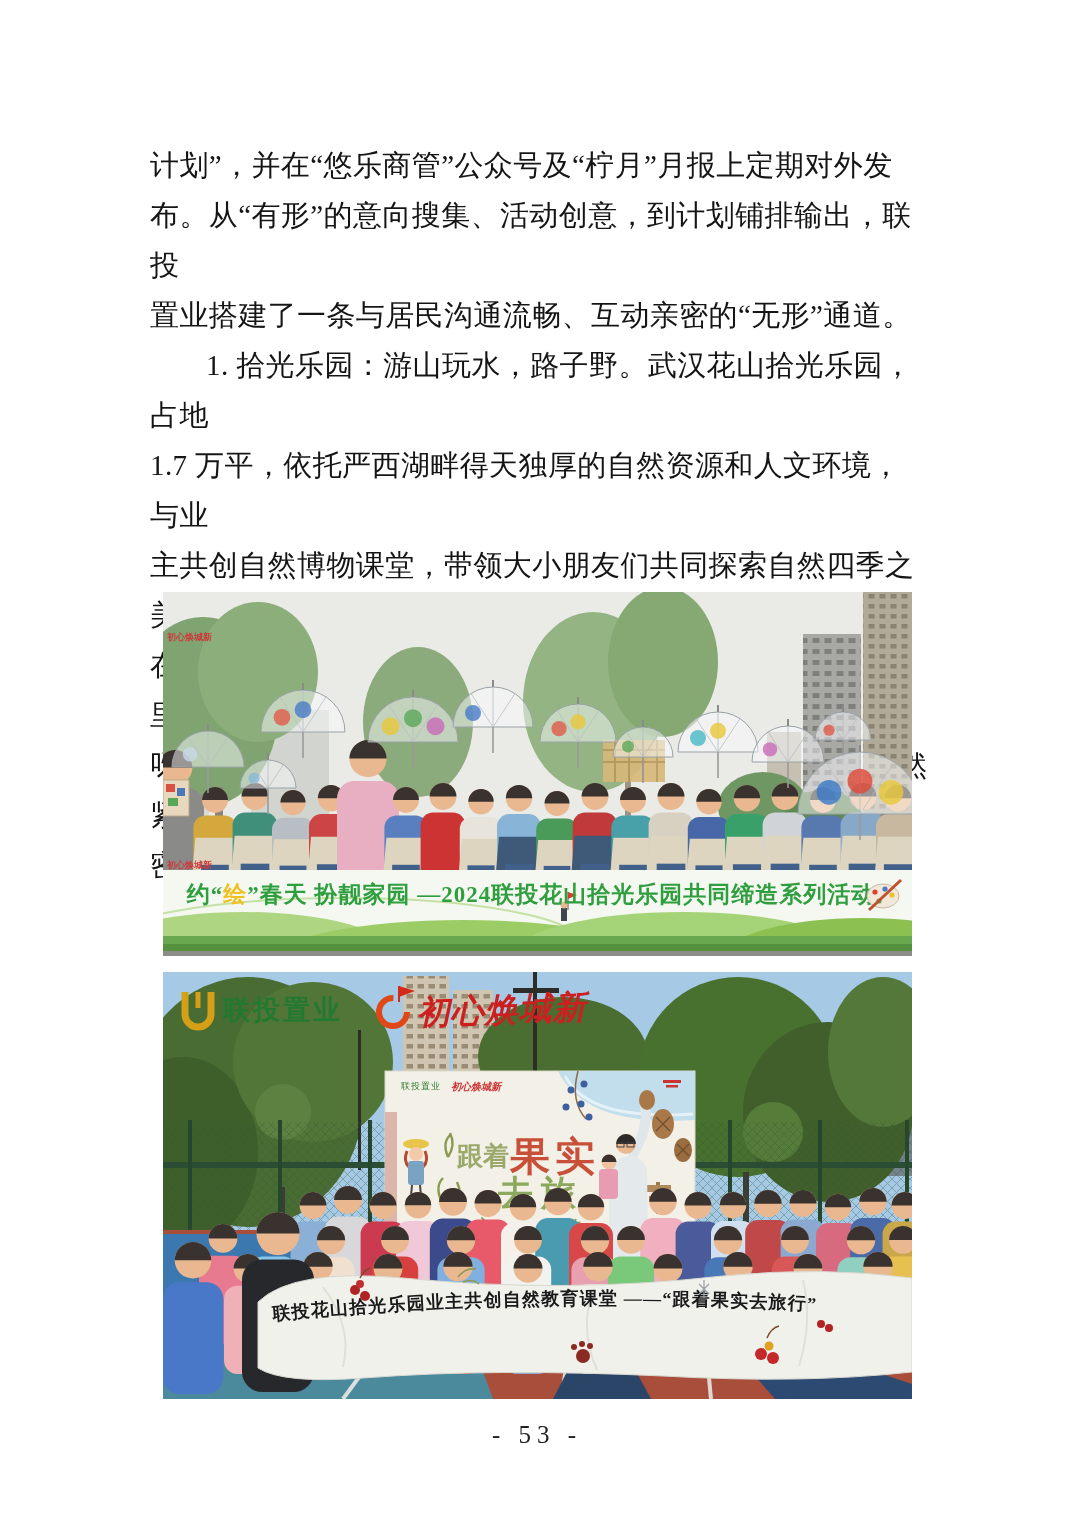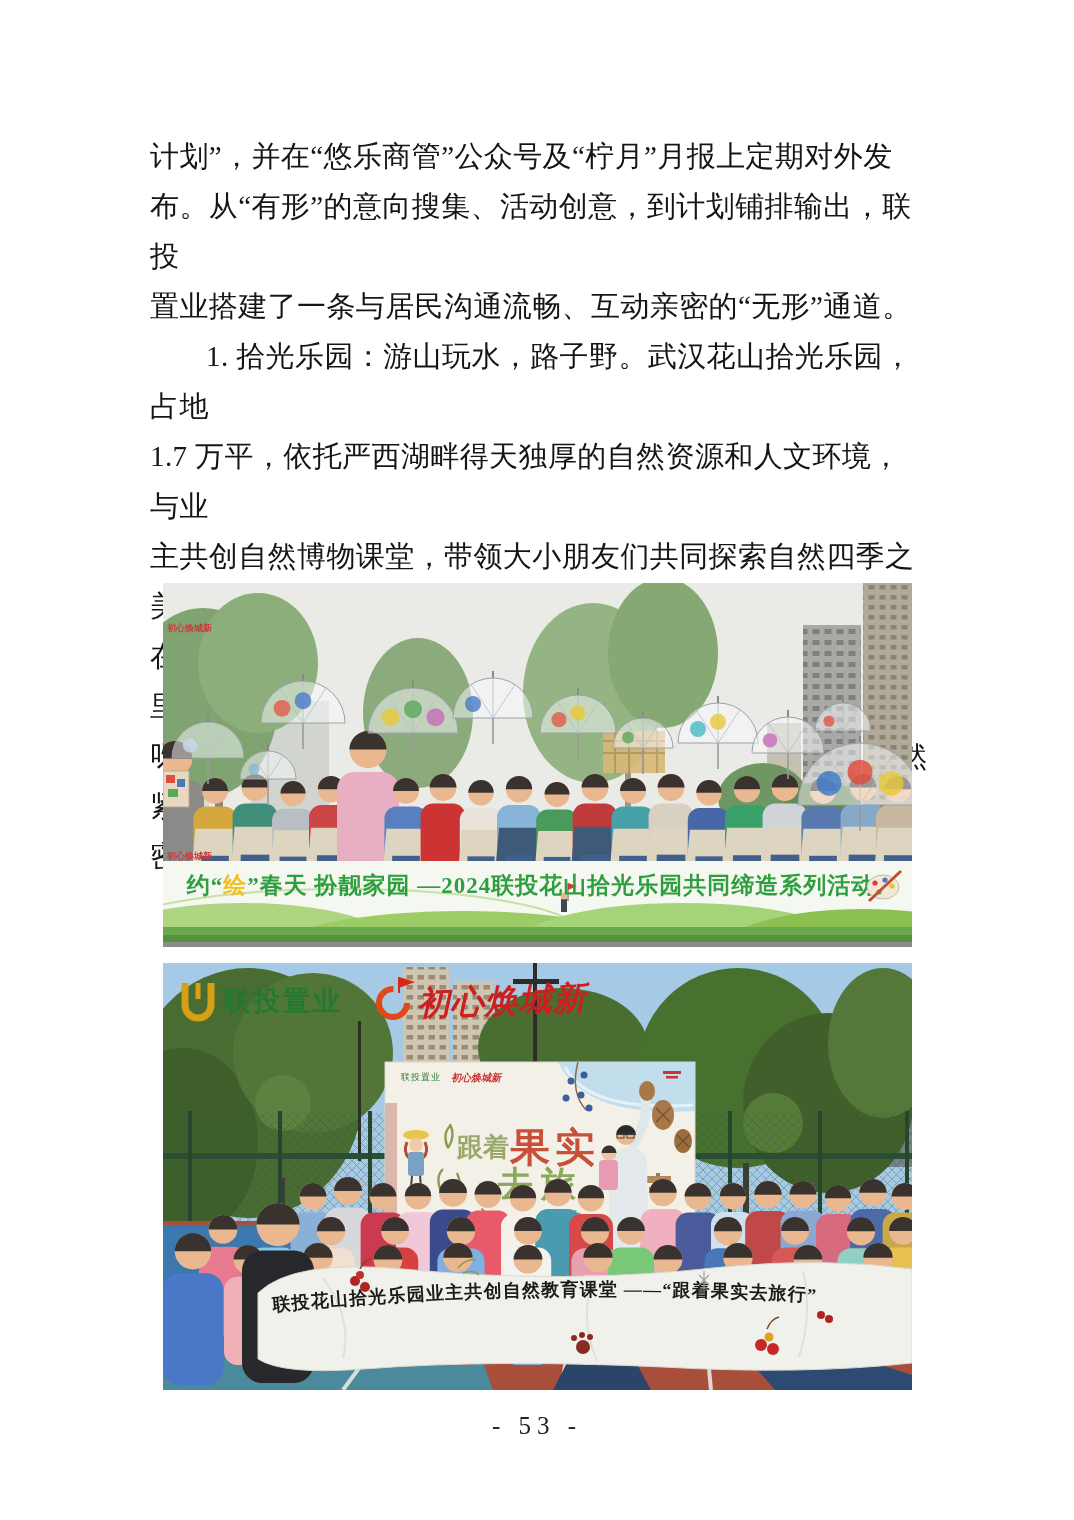--- a/index.html
+++ b/index.html
@@ -1,18 +1,18 @@
 <!DOCTYPE html>
 <html><head>
 <meta charset="utf-8">
 <style>
   html,body{margin:0;padding:0;}
   body{width:1074px;height:1520px;background:#ffffff;position:relative;
        font-family:"Liberation Serif","DejaVu Serif",serif;color:#1a1a1a;}
-  .page{position:absolute;inset:0;overflow:hidden;}
+  .page{position:absolute;inset:0;overflow:hidden;margin-top:9px;}
   .text-block{position:absolute;left:150px;top:131px;width:778px;}
   .doc-para{margin:0;font-size:29px;line-height:50px;letter-spacing:0.4px;
             white-space:pre-line;text-align:left;color:#151515;}
   #para2{text-indent:56px;}
   .photo{position:absolute;left:163px;width:749px;display:block;}
   #photo1{top:583px;height:364px;}
   #photo2{top:963px;height:427px;}
   .photo svg{display:block;width:749px;height:100%;}
   .page-number{position:absolute;top:1412px;left:0;width:1074px;text-align:center;
                font-size:25px;letter-spacing:6px;color:#222;}

